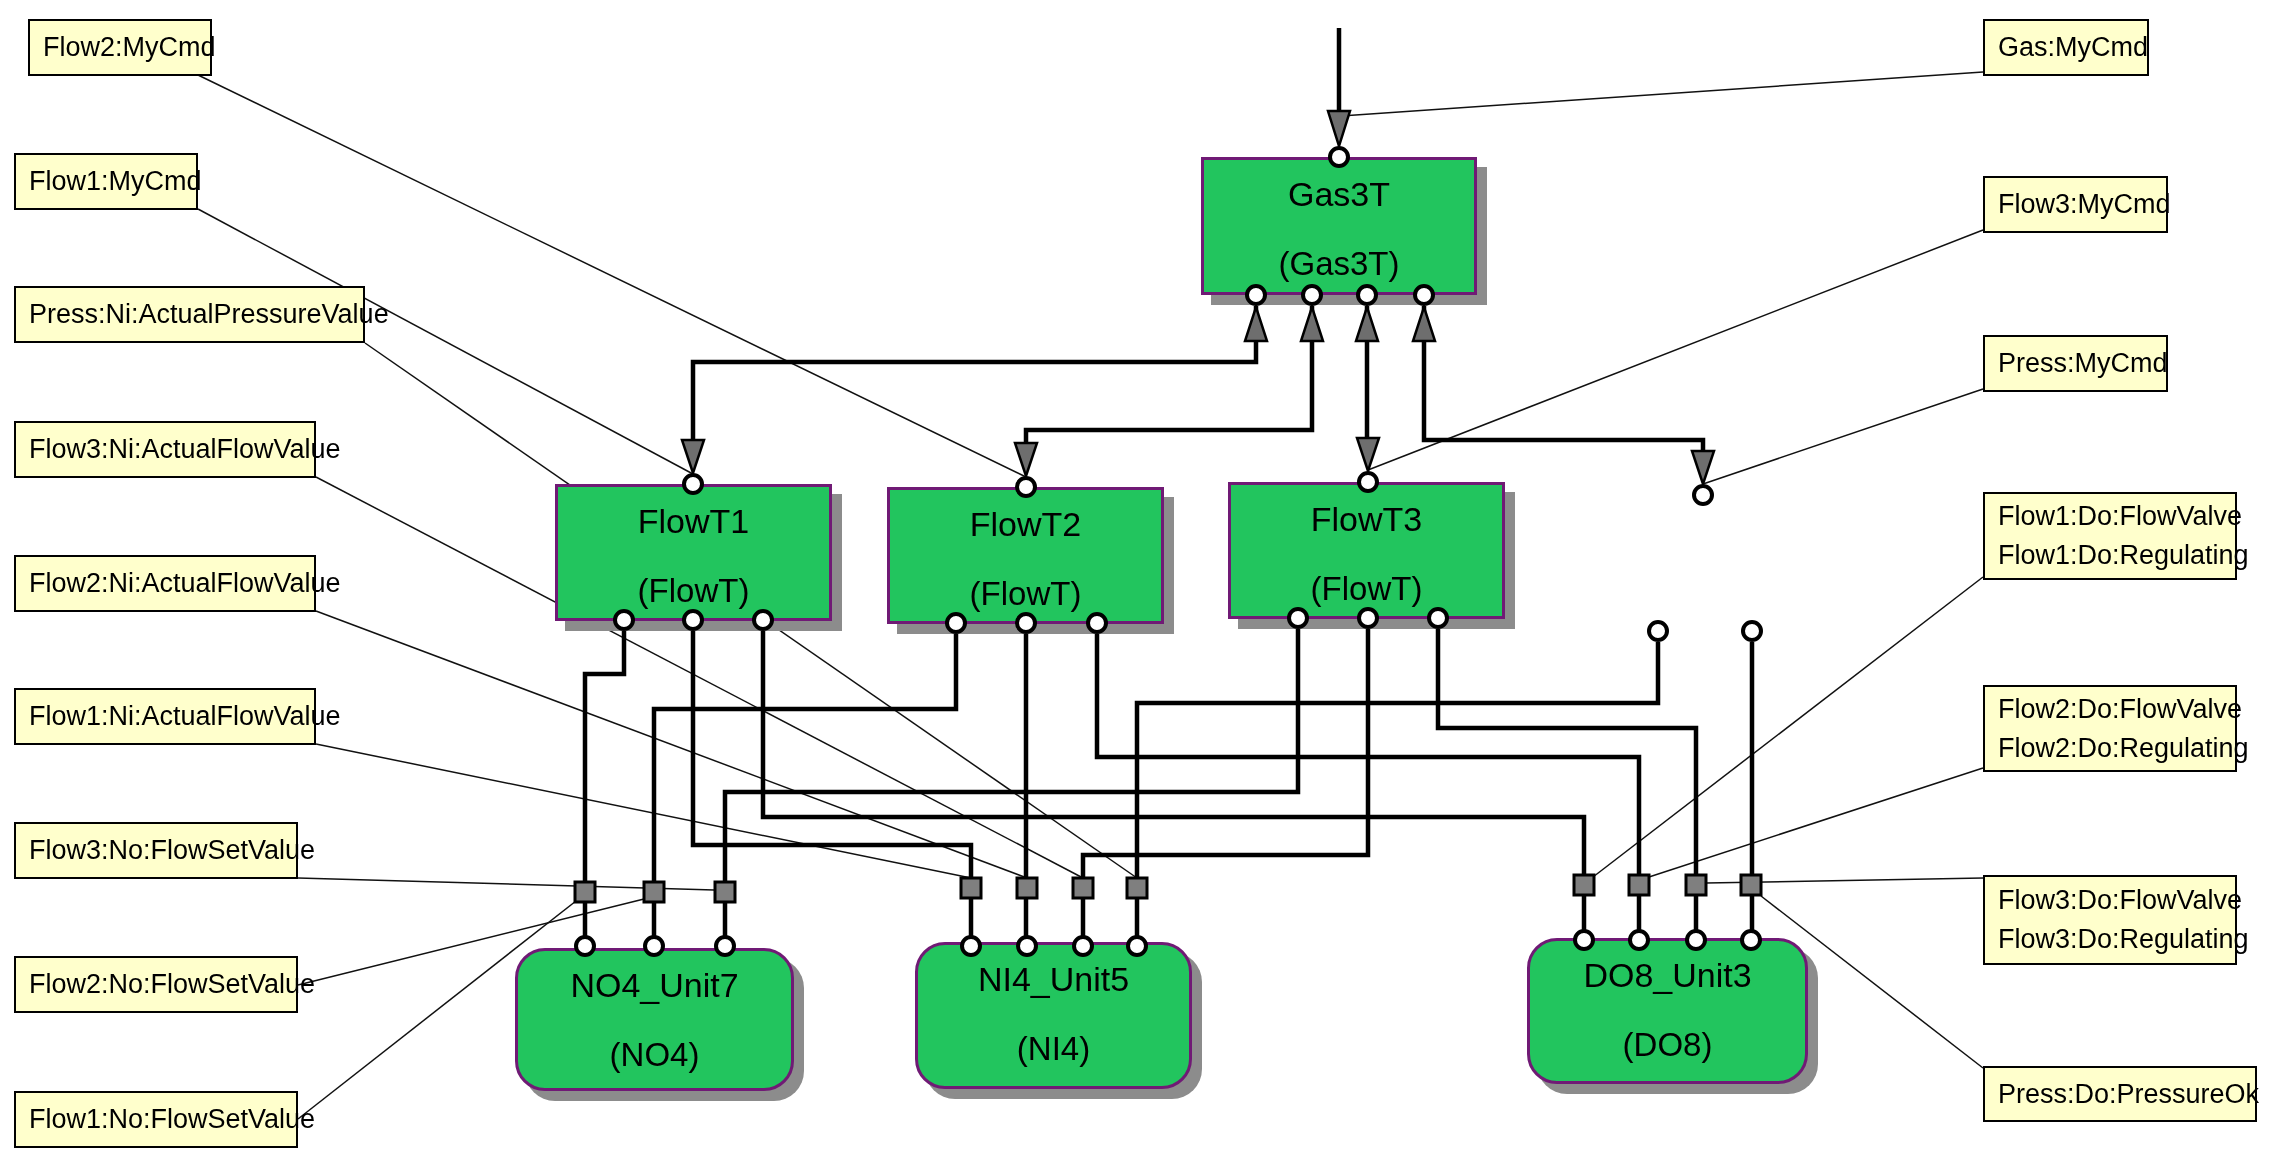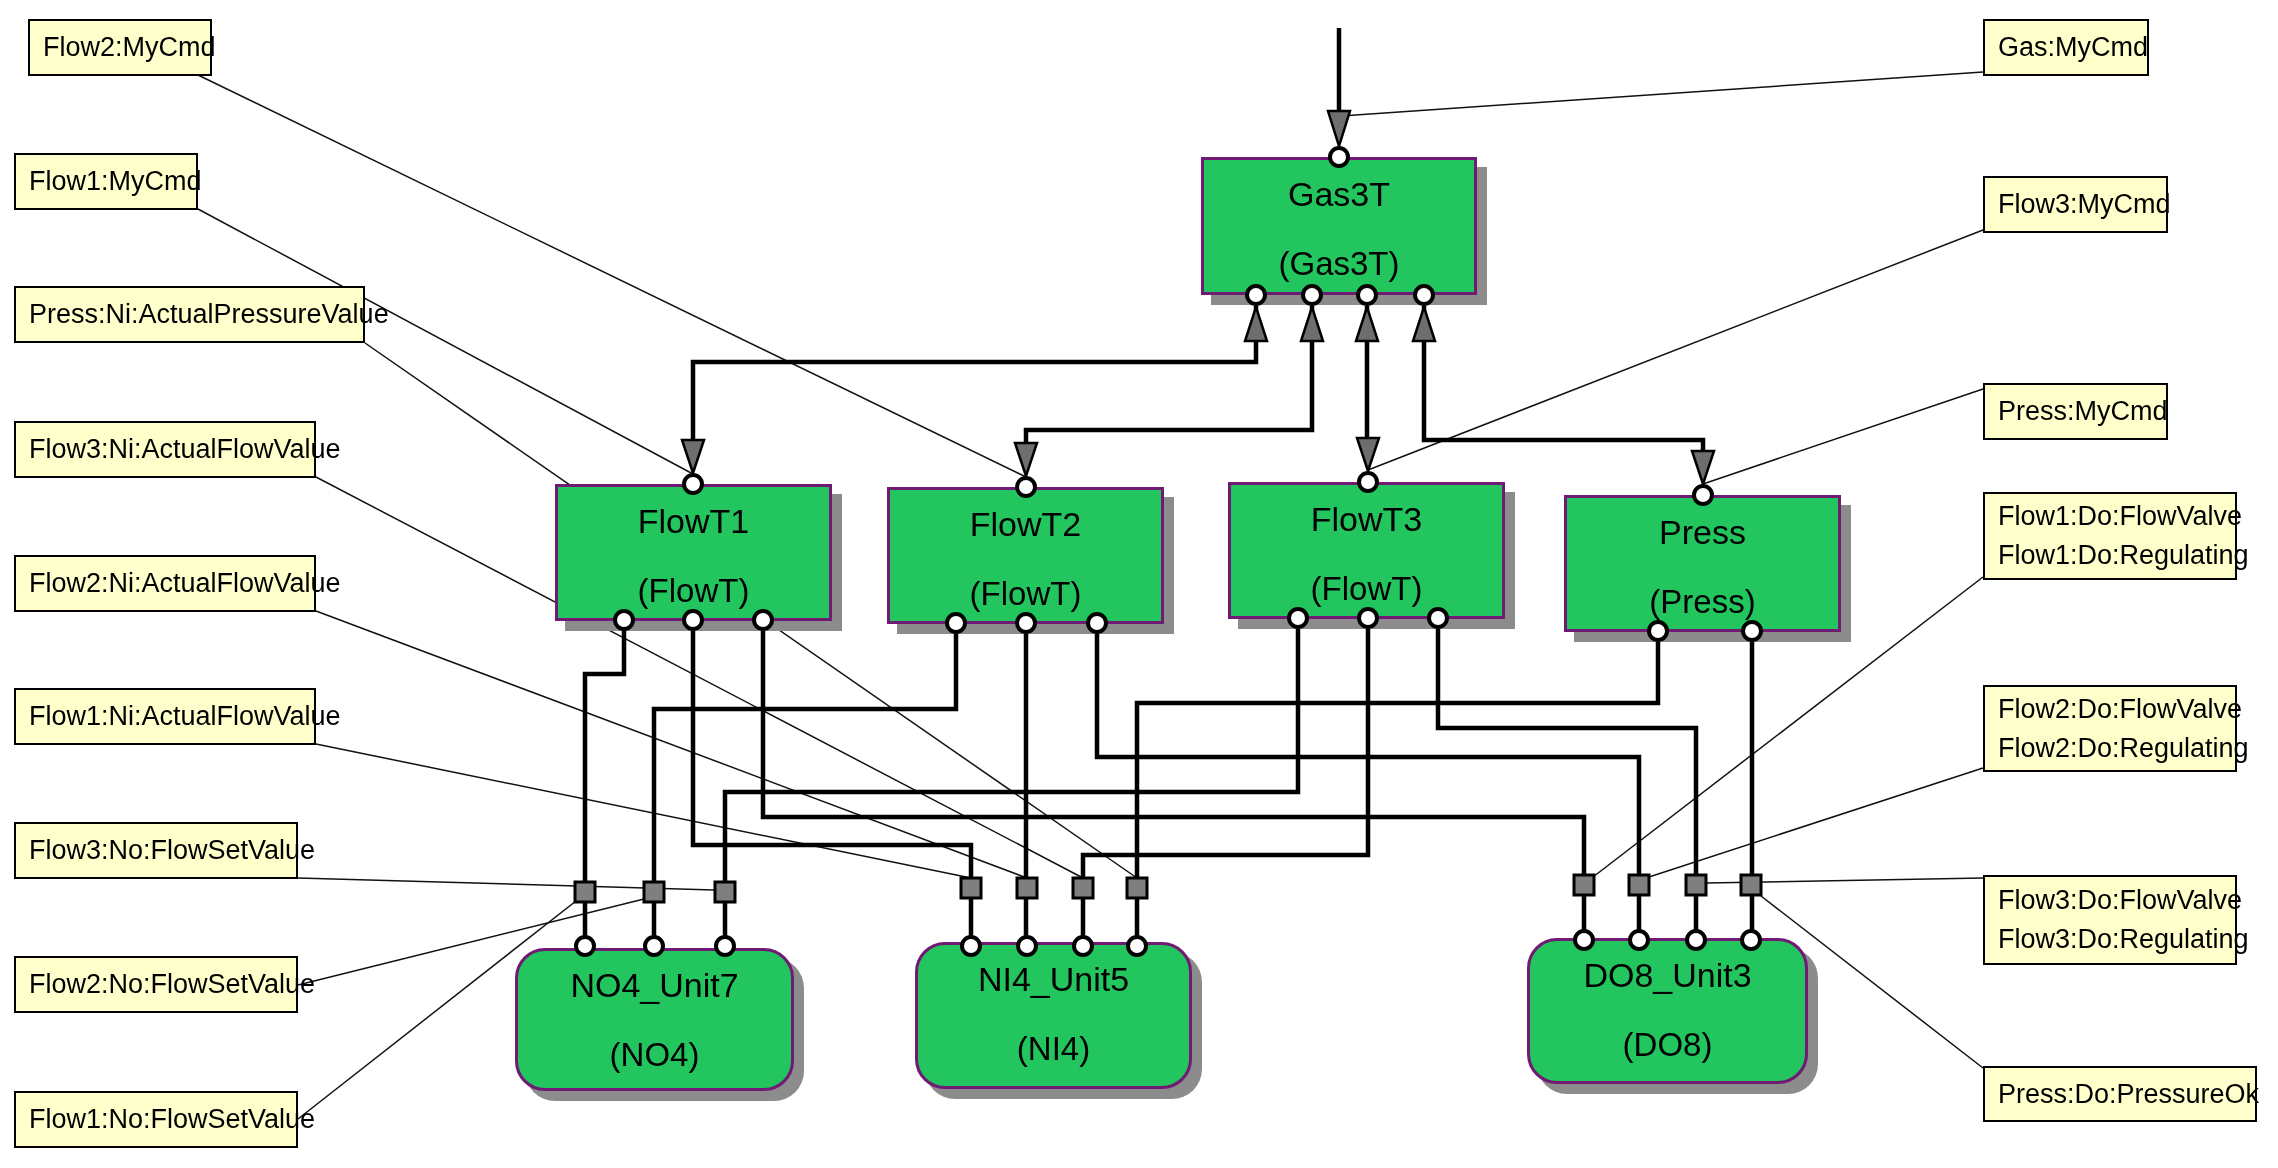--- a/index.html
+++ b/index.html
@@ -72,24 +72,20 @@
     <div class="bs">(FlowT)</div>
   </div>
   <div class="blk" style="left:887px;top:487px;width:277px;height:137px;">
     <div class="bt">FlowT2</div>
     <div class="bs">(FlowT)</div>
   </div>
   <div class="blk" style="left:1228px;top:482px;width:277px;height:137px;">
     <div class="bt">FlowT3</div>
     <div class="bs">(FlowT)</div>
   </div>
-  <div class="blk" style="left:1564px;top:495px;width:277px;height:137px;">
-    <div class="bt">Press</div>
-    <div class="bs">(Press)</div>
-  </div>
   <div class="blk round" style="left:515px;top:948px;width:279px;height:143px;">
     <div class="bt">NO4_Unit7</div>
     <div class="bs">(NO4)</div>
   </div>
   <div class="blk round" style="left:915px;top:942px;width:277px;height:147px;">
     <div class="bt">NI4_Unit5</div>
     <div class="bs">(NI4)</div>
   </div>
   <div class="blk round" style="left:1527px;top:938px;width:281px;height:146px;padding-left:40px;">
     <div class="bt">DO8_Unit3</div>
@@ -122,21 +118,21 @@
   </div>
   <div class="lbl" style="left:14px;top:1091px;width:284px;height:57px;">
     <span>Flow1:No:FlowSetValue</span>
   </div>
   <div class="lbl" style="left:1983px;top:19px;width:166px;height:57px;">
     <span>Gas:MyCmd</span>
   </div>
   <div class="lbl" style="left:1983px;top:176px;width:185px;height:57px;">
     <span>Flow3:MyCmd</span>
   </div>
-  <div class="lbl" style="left:1983px;top:335px;width:185px;height:57px;margin-top:48px;">
+  <div class="lbl" style="left:1983px;top:335px;width:185px;height:57px;">
     <span>Press:MyCmd</span>
   </div>
   <div class="lbl" style="left:1983px;top:492px;width:254px;height:88px;">
     <span>Flow1:Do:FlowValve</span>
     <span>Flow1:Do:Regulating</span>
   </div>
   <div class="lbl" style="left:1983px;top:685px;width:254px;height:87px;">
     <span>Flow2:Do:FlowValve</span>
     <span>Flow2:Do:Regulating</span>
   </div>

